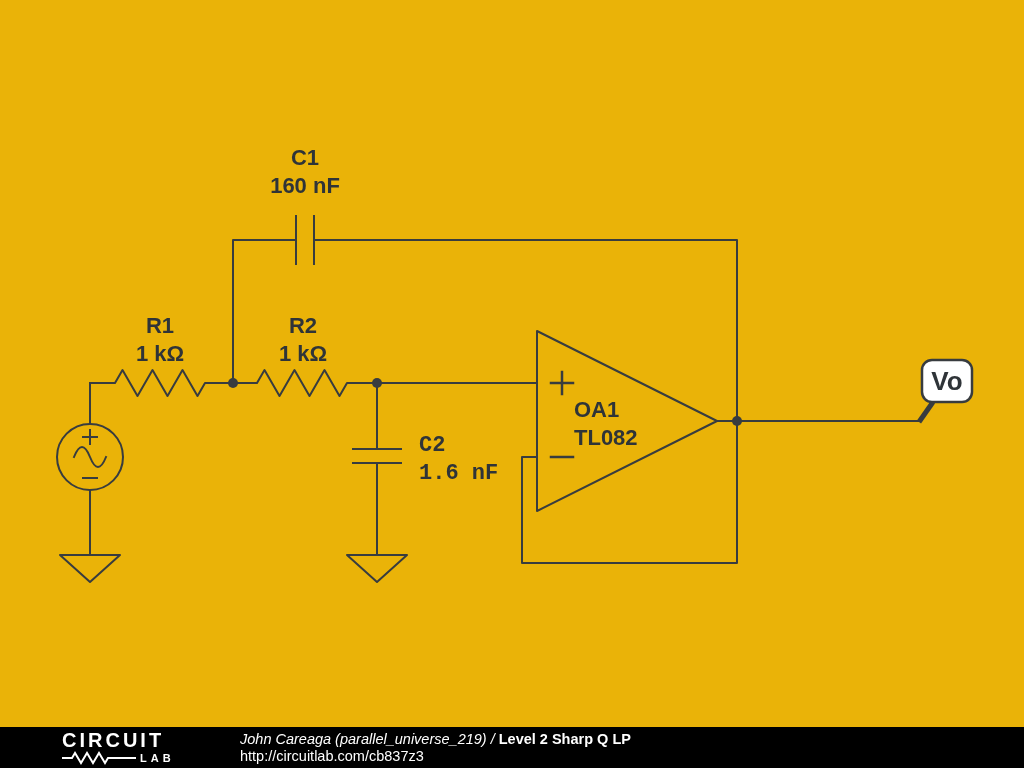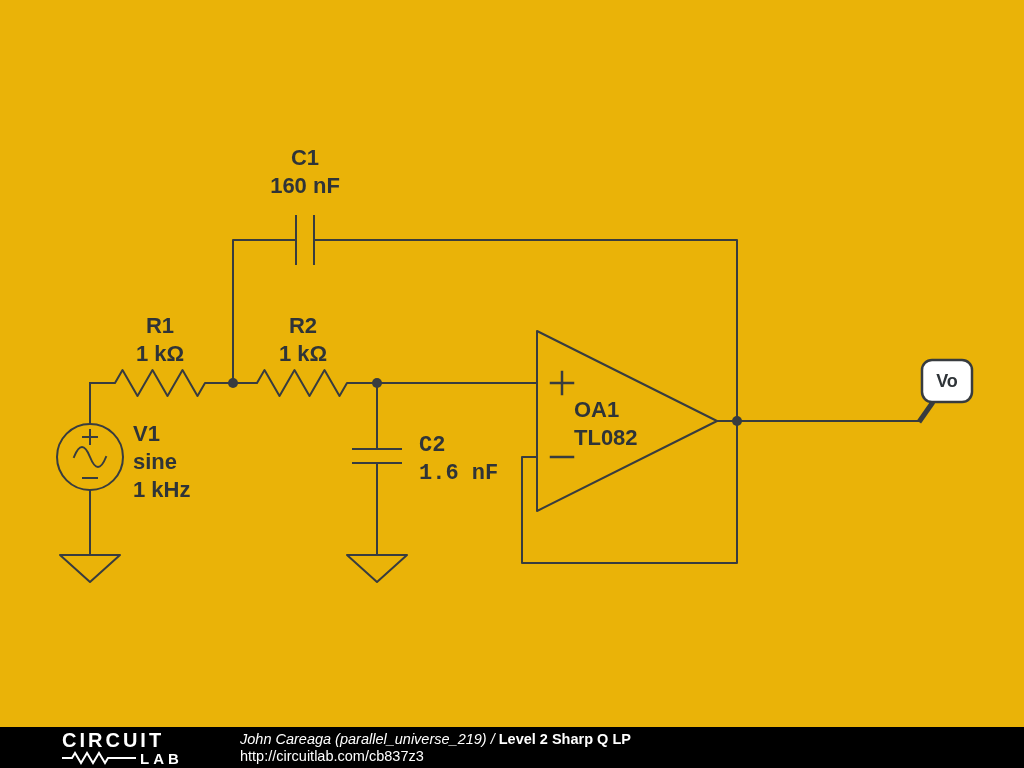--- a/index.html
+++ b/index.html
@@ -18,31 +18,31 @@
   .sym-thick{stroke:var(--ink);stroke-width:2.5;fill:none;stroke-linecap:square;}
   .dot{fill:var(--ink);stroke:none;}
   .lbl{
     position:absolute;font-weight:bold;font-size:22px;line-height:28px;
     color:#2f3438;white-space:nowrap;font-family:"Liberation Sans",sans-serif;
   }
   .lbl.center{text-align:center;}
   .vo-text{
     position:absolute;left:922px;top:360px;width:50px;height:42px;
     display:flex;align-items:center;justify-content:center;
-    font-weight:bold;font-size:18px;color:#2f3438;
+    font-weight:bold;font-size:26px;color:#2f3438;
   }
   .footer{
     position:absolute;left:0;top:727px;width:1024px;height:41px;
     background:var(--footer-bg);color:var(--footer-fg);
     display:flex;align-items:center;padding-left:22px;
   }
   .brand{margin-left:40px;width:140px;line-height:1;}
   .brand-top{font-weight:bold;font-size:20px;letter-spacing:3px;color:var(--footer-fg);}
   .brand-bottom{display:flex;align-items:center;margin-top:1px;}
-  .brand-lab{font-weight:bold;font-size:15px;letter-spacing:4px;color:var(--footer-fg);margin-left:4px;}
+  .brand-lab{font-weight:bold;font-size:11px;letter-spacing:4px;color:var(--footer-fg);margin-left:4px;}
   .footer-text{margin-left:38px;font-size:14.5px;line-height:17px;}
   .footer-line1 .by{font-style:italic;}
   .footer-line1 .title{font-weight:bold;}
   .footer-line2{font-weight:normal;}
 </style>
 </head>
 <body>
 
 <div class="screen">
 
@@ -128,25 +128,20 @@
   <div class="lbl center" style="left:95px;top:312px;width:130px;">
     <div>R1</div>
     <div>1 kΩ</div>
   </div>
 
   <div class="lbl center" style="left:238px;top:312px;width:130px;">
     <div>R2</div>
     <div>1 kΩ</div>
   </div>
 
-  <div class="lbl" style="left:133px;top:420px;">
-    <div>V1</div>
-    <div>sine</div>
-    <div>1 kHz</div>
-  </div>
 
   <div class="lbl" style="left:419px;top:432px;font-family:Liberation Mono, monospace;">
     <div>C2</div>
     <div>1.6 nF</div>
   </div>
 
   <div class="lbl" style="left:574px;top:396px;">
     <div>OA1</div>
     <div>TL082</div>
   </div>

